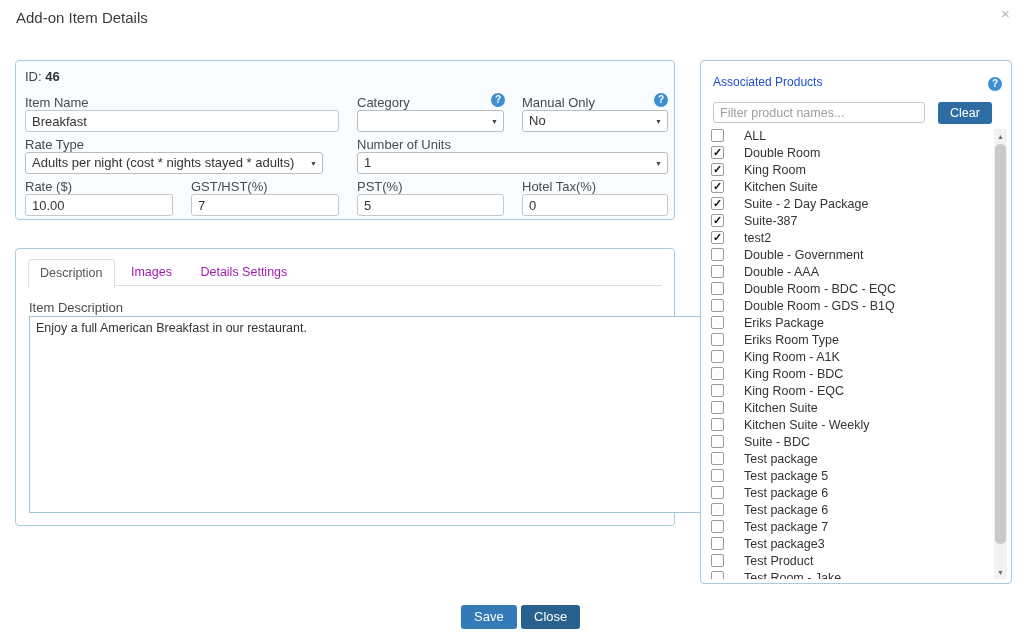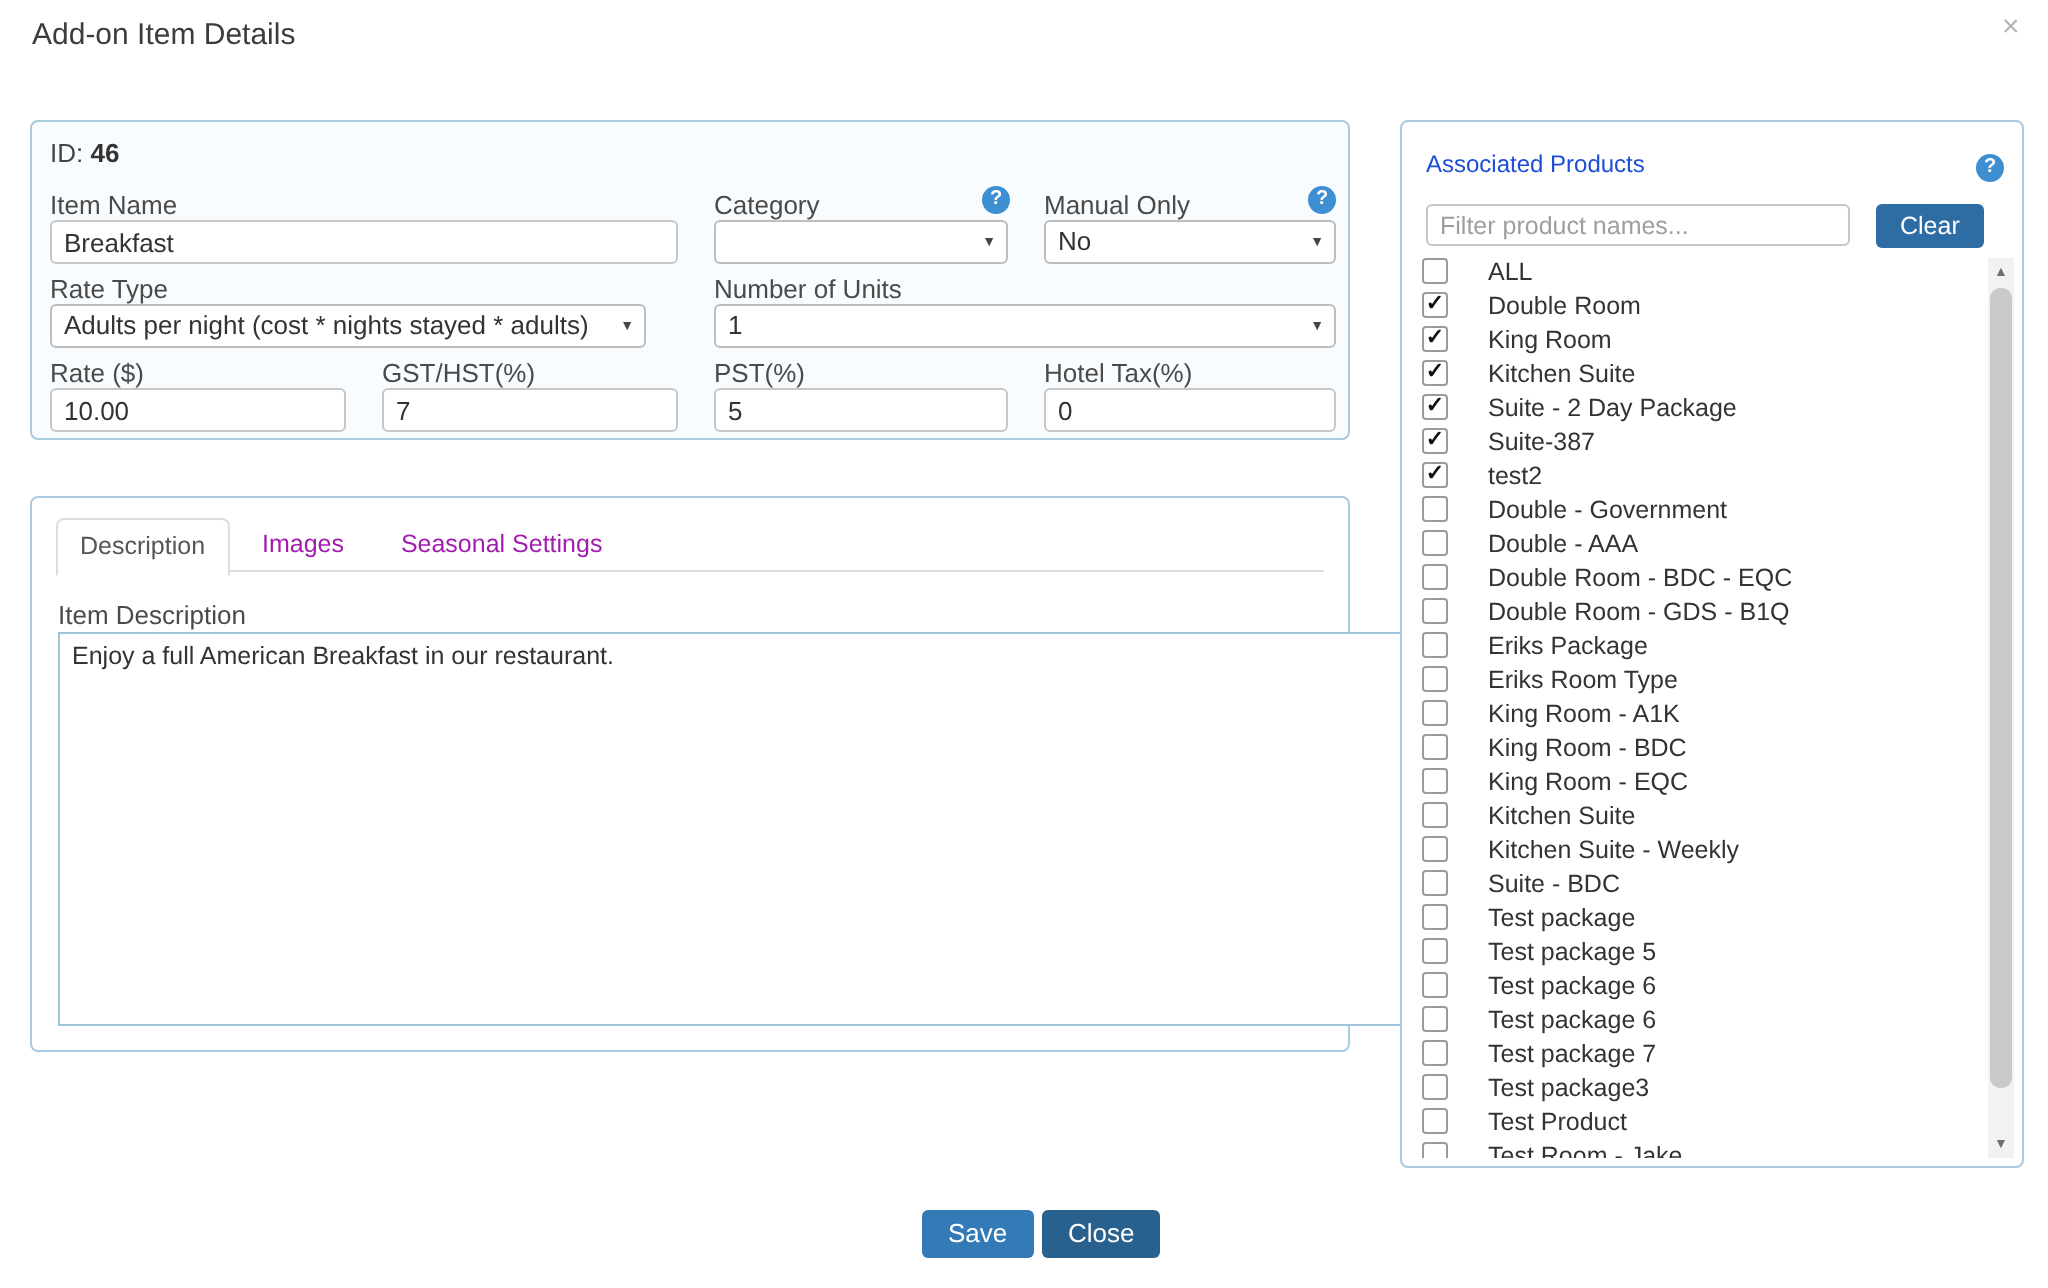--- a/index.html
+++ b/index.html
@@ -119,21 +119,21 @@
   <input class="inp" style="left: 341px; top: 133px; width: 147px;" value="5">
 
   <span class="lbl" style="left:506px;top:118px;">Hotel Tax(%)</span>
   <input class="inp" style="left: 506px; top: 133px; width: 146px;" value="0">
 </div>
 
 <div class="panel" style="left:15px;top:248px;width:660px;height:278px;">
   <div class="tabbar" style="position:absolute;left:12px;top:9px;width:634px;height:28px;border-bottom:1px solid #ddd;">
     <div class="tab-active">Description</div>
     <a class="tab-link">Images</a>
-    <a class="tab-link">Seasonal Settings</a>
+    <a class="tab-link">Details Settings</a>
   </div>
   <span class="lbl" style="left:13px;top:51px;">Item Description</span>
   <textarea class="desc" style="left: 13px; top: 67px; width: 757px; height: 197px;">Enjoy a full American Breakfast in our restaurant.</textarea>
 </div>
 
 <div class="panel" style="left:700px;top:60px;width:312px;height:524px;">
   <span class="panel-title" style="left:12px;top:14px;">Associated Products</span>
   <span class="help" style="left:287px;top:16px;">?</span>
 
   <input class="inp" style="left: 12px; top: 41px; width: 212px; height: 21px; font-size: 12.5px;" placeholder="Filter product names...">

